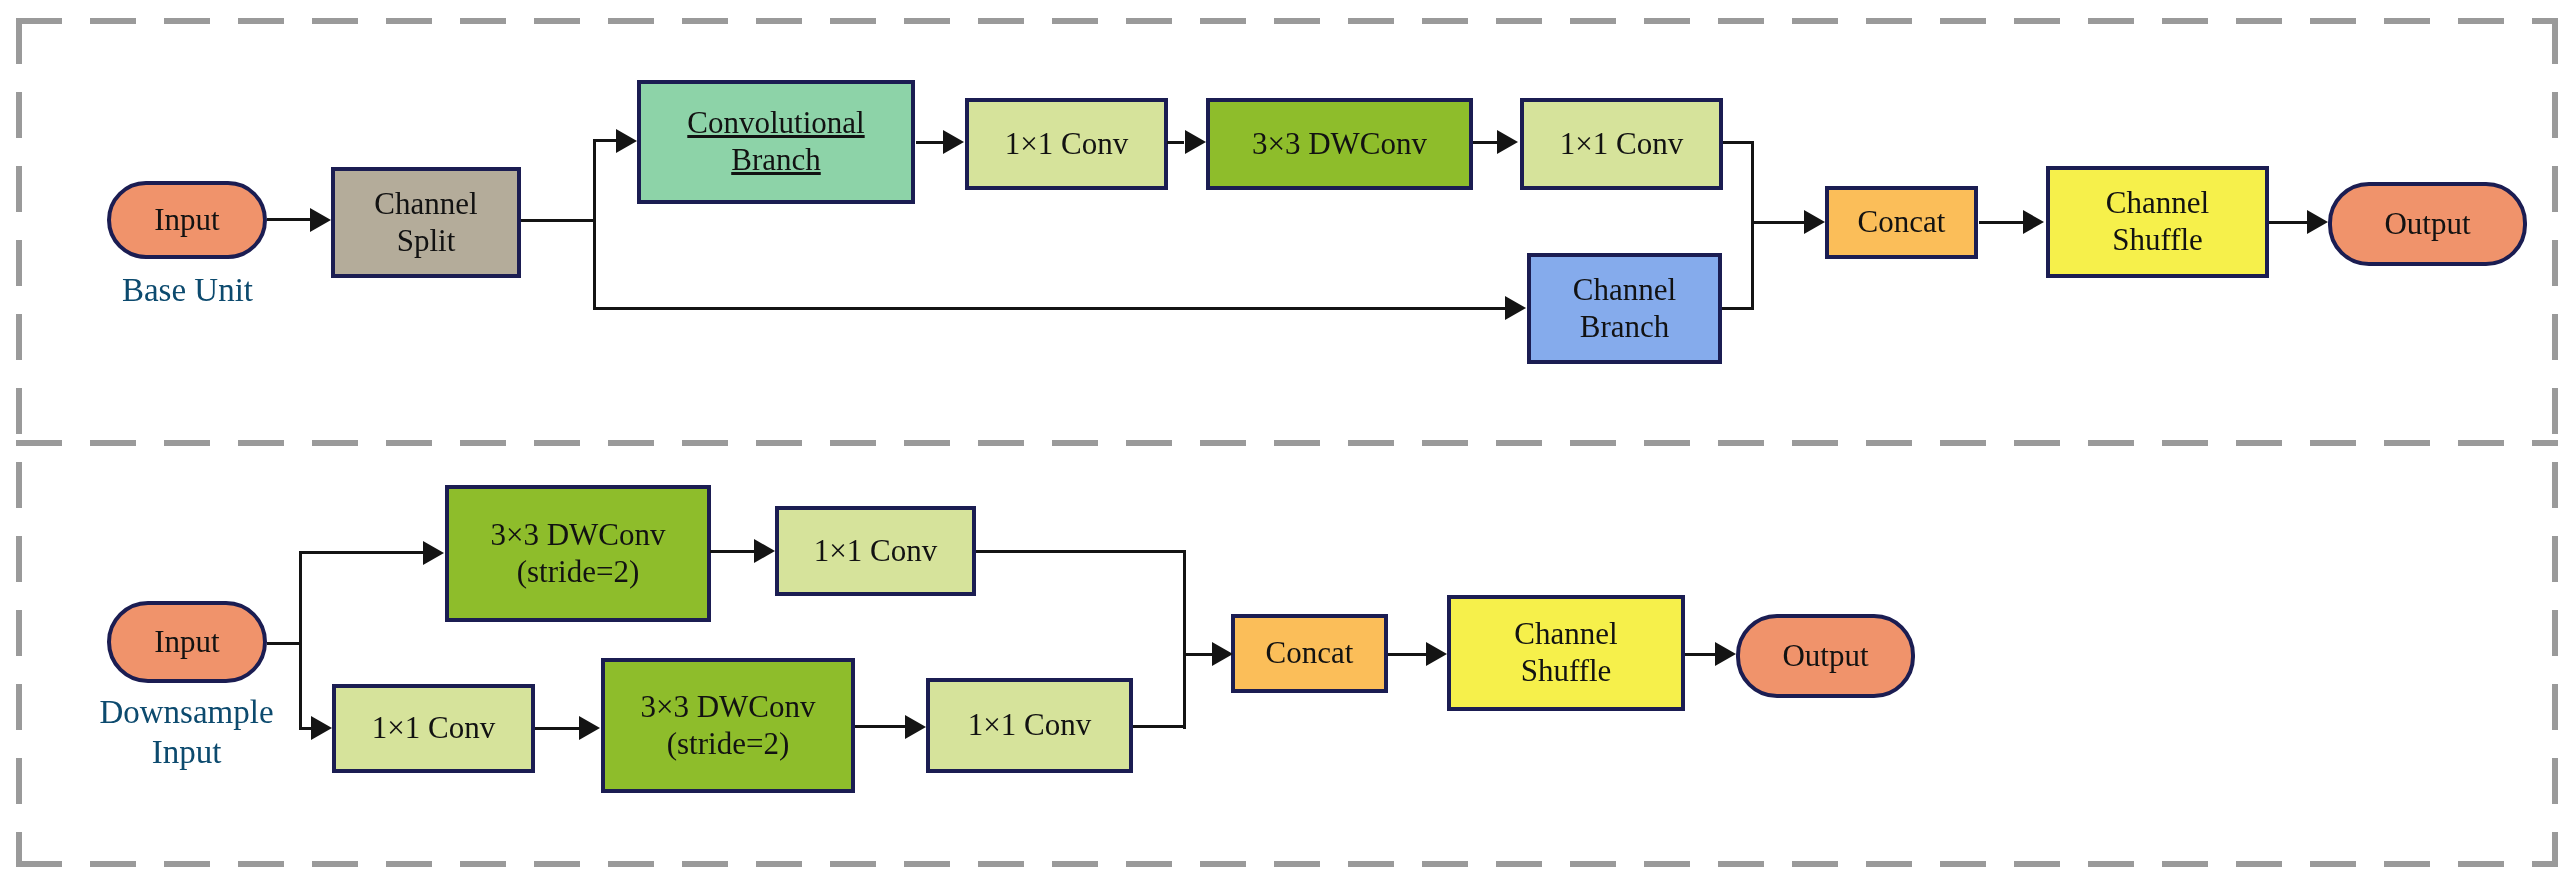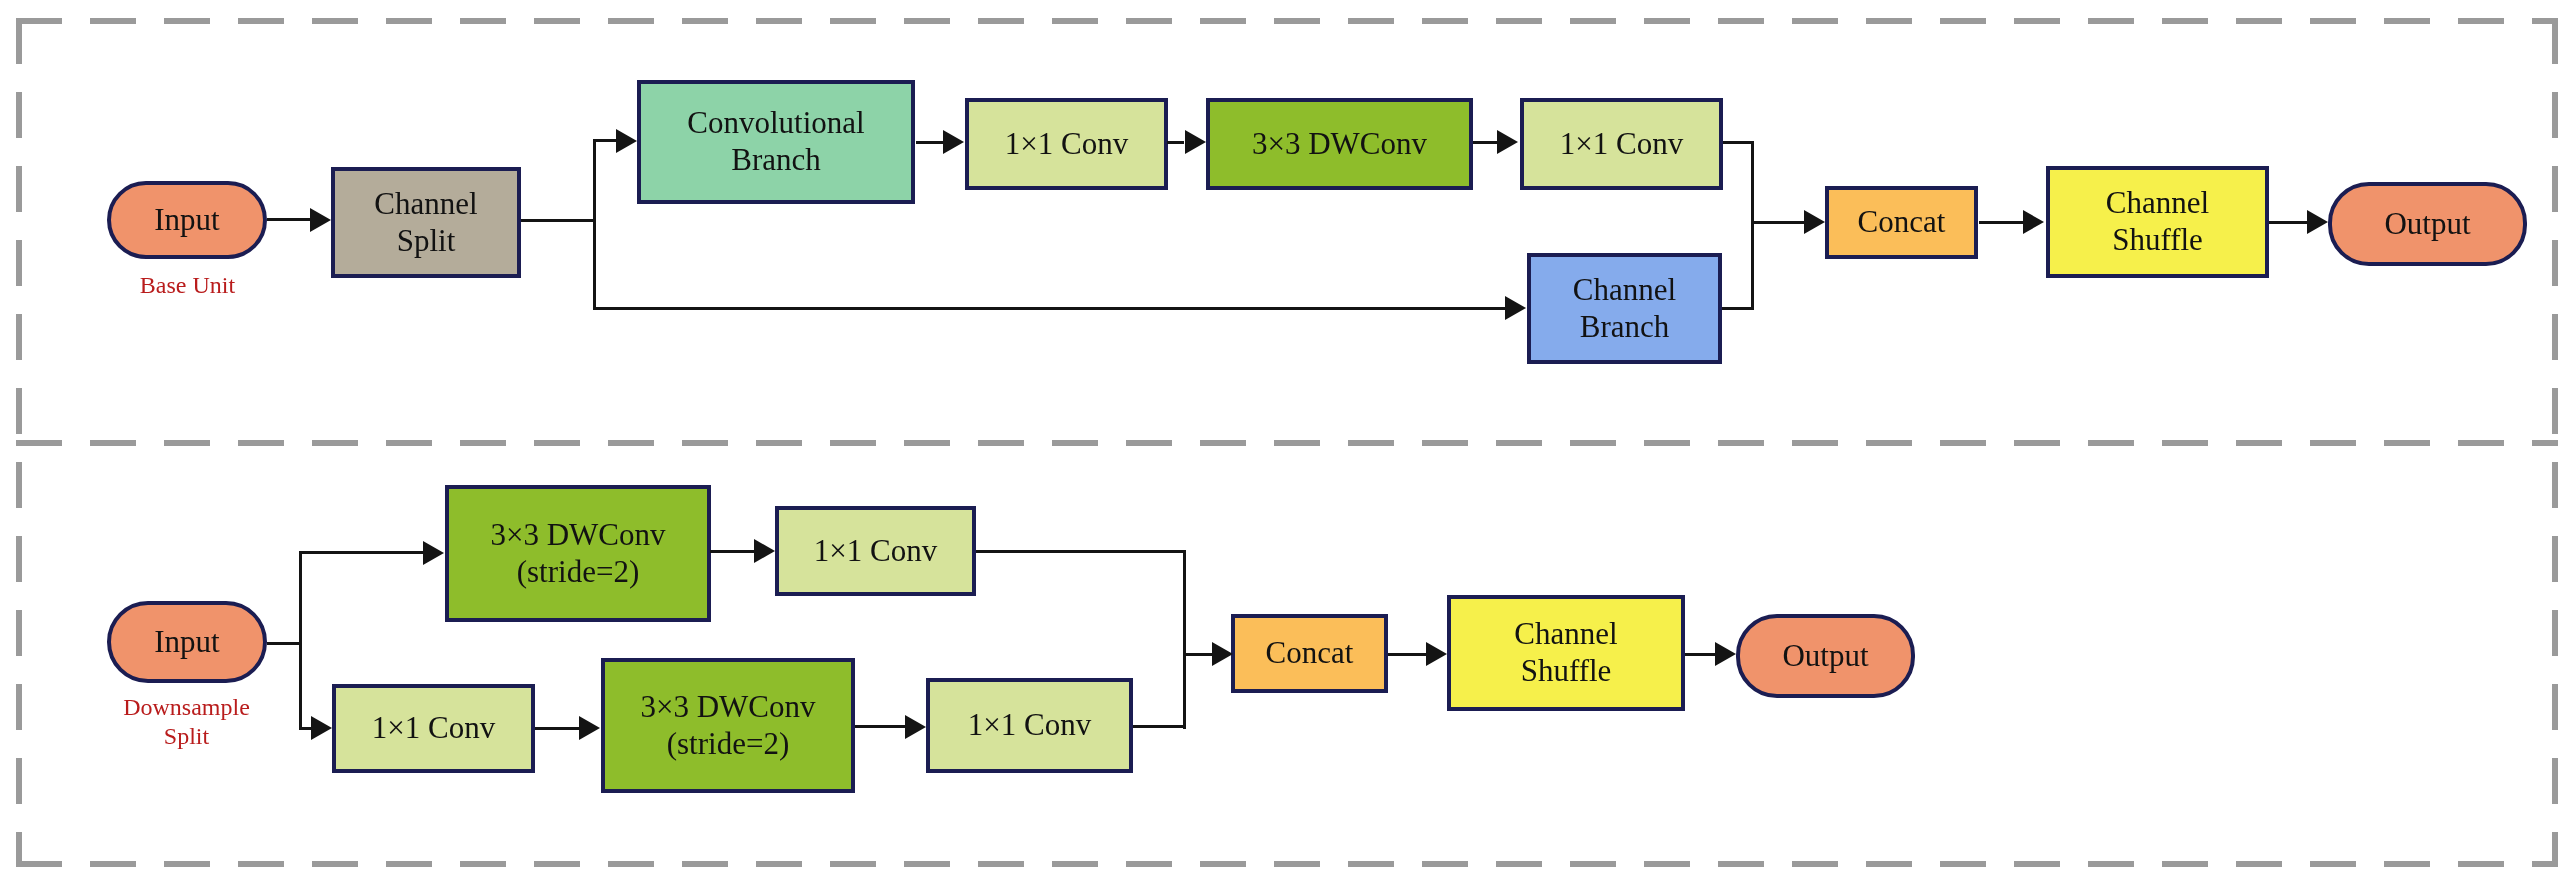--- a/index.html
+++ b/index.html
@@ -39,22 +39,22 @@
     text-align: center;
     color: #121212;
     font-size: 31px;
     line-height: 1.18;
   }
   .node span { white-space: pre-line; }
   .round { border-radius: 41px; }
   .caption {
     position: absolute;
     text-align: center;
-    color: #b91c1c;
-    font-size: 24px;
+    color: #0c4a6e;
+    font-size: 33px;
     line-height: 1.2;
     white-space: pre-line;
   }
   
   .hl { position: absolute; height: 3.3px; background: var(--line,#141414); }
   .vl { position: absolute; width: 3.3px; background: var(--line,#141414); }
   .ah {
     position: absolute;
     width: 0; height: 0;
     border-top: 12.3px solid transparent;
@@ -79,21 +79,21 @@
       <span>Input</span>
     </div>
 
     <div class="caption" style="left:56px;top:271px;width:263px">Base Unit</div>
 
     <div class="node" style="left: 331px; top: 167px; width: 190px; height: 111px; background: rgb(180, 172, 154);">
       <span>Channel
 Split</span>
     </div>
 
-    <div class="node" style="left: 637px; top: 80px; width: 278px; height: 124px; background: rgb(141, 211, 168);">
+    <div class="node" style="left: 637px; top: 80px; width: 278px; height: 124px; background: rgb(141, 211, 168); text-decoration: underline;">
       <span>Convolutional
 Branch</span>
     </div>
 
     <div class="node" style="left: 965px; top: 98px; width: 203px; height: 92px; background: rgb(214, 227, 155);">
       <span>1×1 Conv</span>
     </div>
 
     <div class="node" style="left: 1206px; top: 98px; width: 267px; height: 92px; background: rgb(142, 189, 43);">
       <span>3×3 DWConv</span>
@@ -156,21 +156,21 @@
     <div class="ah" style="left:2307px;top:210px"></div>
   </div>
 
   <div>
 
     <div class="node round" style="left: 107px; top: 601px; width: 160px; height: 82px; background: rgb(240, 147, 107);">
       <span>Input</span>
     </div>
 
     <div class="caption" style="left:39px;top:693px;width:295px">Downsample
-Split</div>
+Input</div>
 
     <div class="node" style="left: 445px; top: 485px; width: 266px; height: 137px; background: rgb(142, 189, 43);">
       <span>3×3 DWConv
 (stride=2)</span>
     </div>
 
     <div class="node" style="left: 775px; top: 506px; width: 201px; height: 90px; background: rgb(214, 227, 155);">
       <span>1×1 Conv</span>
     </div>
 

